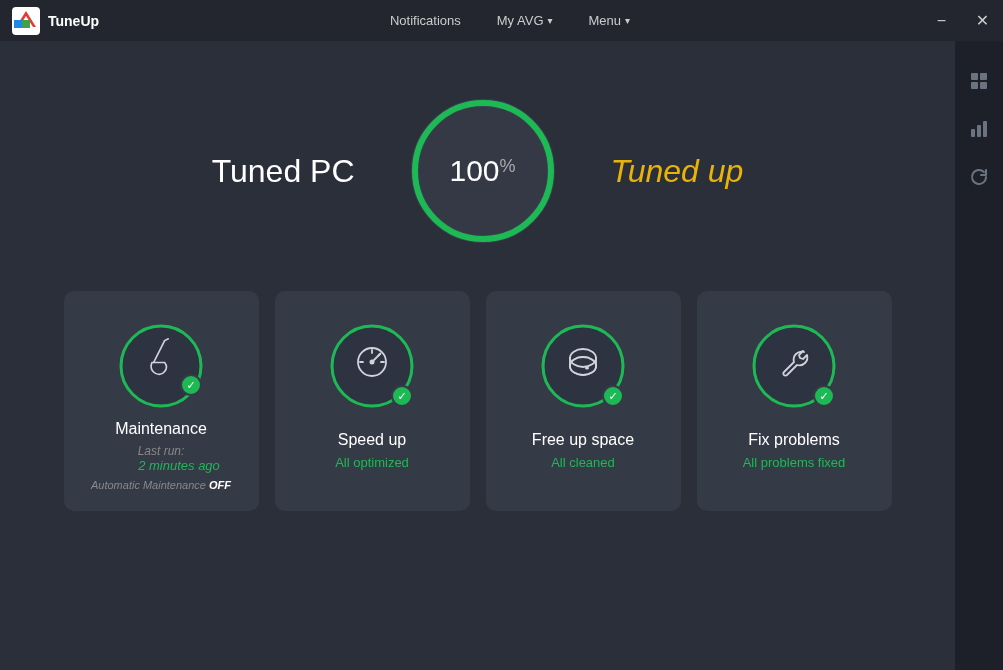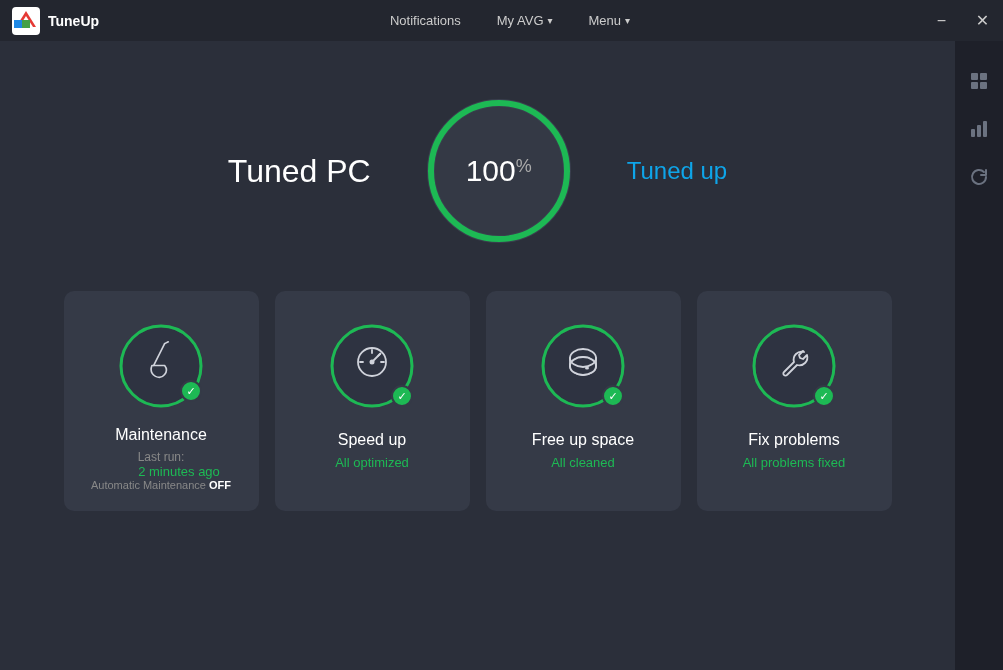--- a/index.html
+++ b/index.html
@@ -121,23 +121,24 @@
       gap: 48px;
       margin-top: 50px;
       margin-bottom: 40px;
     }
     #hero-left {
       font-size: 32px;
       font-weight: 300;
       color: #fff;
     }
     #hero-right {
-      font-size: 24px;
+      font-size: 32px;
       font-weight: 300;
-      color: #0ea5e9;
+      color: #eab308;
+      font-style: italic;
     }
 
     
     #circle-container {
       position: relative;
       width: 160px;
       height: 160px;
       display: flex;
       align-items: center;
       justify-content: center;
@@ -237,35 +238,36 @@
       text-align: center;
     }
     .card-off {
       color: #fff;
       font-weight: 600;
     }
     .maintenance-info {
       display: flex;
       flex-direction: column;
       align-items: center;
+      font-style: italic;
     }
     .last-run-label {
       font-size: 12px;
       color: #888;
     }
     .last-run-time {
       font-size: 13px;
       color: #1db954;
       text-align: center;
       margin-left: 36px;
     }
     .auto-maintenance {
       font-size: 11px;
       color: #888;
-      margin-top: 0;
+      margin-top: 6px;
       text-align: center;
     }
   </style>
 </head>
 <body>
 
 <div id="titlebar">
   <div id="logo-area">
 
     <svg id="avg-logo" viewBox="0 0 28 28">

